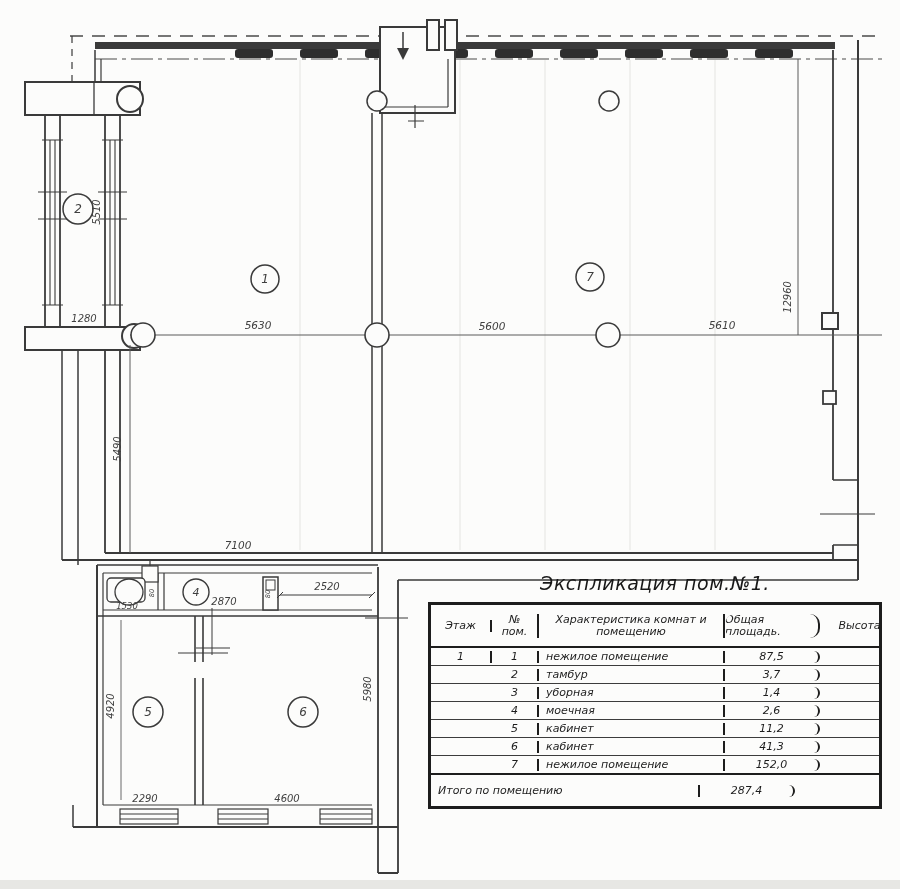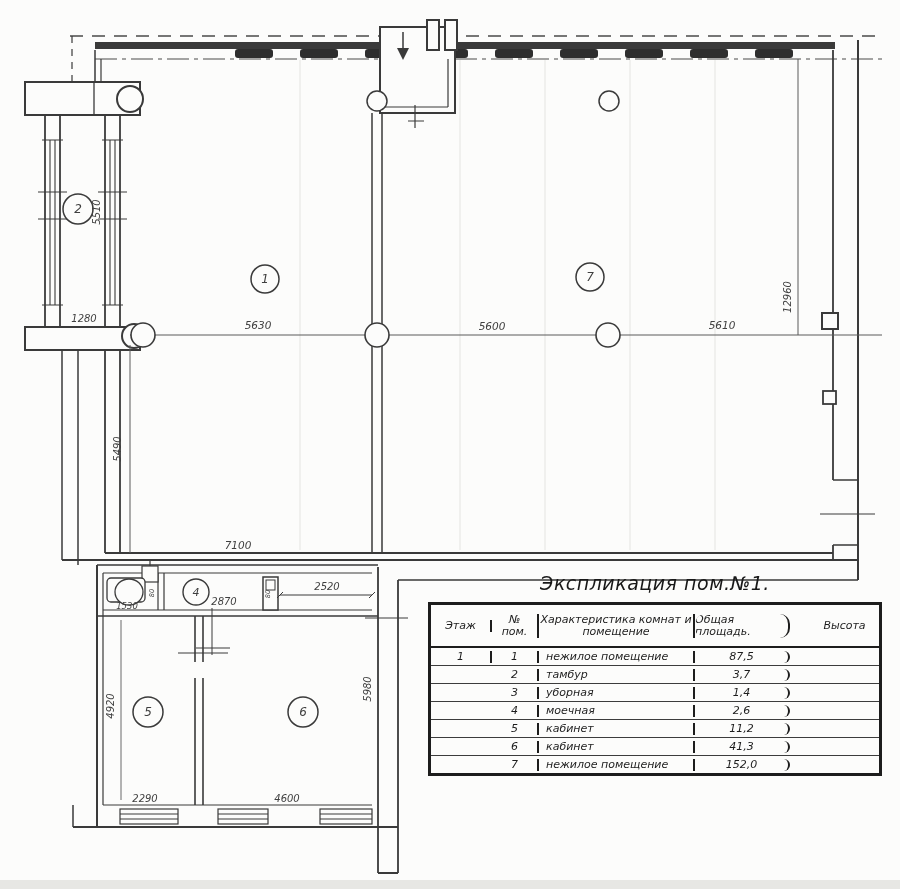--- a/index.html
+++ b/index.html
@@ -14,21 +14,21 @@
   .tr{display:flex;align-items:center;}
   .tr.data{border-top:1.3px solid #3c3c3c;height:17px;}
   .tr.data.first{border-top:2.6px solid #1d1d1d;}
   .tr.head{height:41px;}
   .tr.total{border-top:2.6px solid #1d1d1d;height:31px;}
   .td{border-right:2px solid #1d1d1d;box-sizing:border-box;display:flex;flex-direction:column;
       align-items:center;justify-content:center;font-size:11px;line-height:12px;overflow:hidden;}
   .td:last-child{border-right:none;}
   .c-floor{width:61px;}
   .c-num{width:47px;}
-  .c-desc{width:156px;}
+  .c-desc{width:186px;}
   .c-area{width:95px;border-radius:10px;}
   .c-height{width:90px;flex:1;padding-left:20px;}
   .td.left{align-items:flex-start;padding-left:7px;}
   .c-span{width:269px;}
   .hd{font-size:11px;}
 </style>
 </head>
 <body>
 
 <div id="stage">
@@ -192,21 +192,21 @@
   <div class="title">Экспликация пом.№1.</div>
   <div class="xtable">
     <div class="tr head">
       <div class="td c-floor hd">Этаж</div>
       <div class="td c-num hd">
         <span>№</span>
         <span>пом.</span>
       </div>
       <div class="td c-desc hd">
         <span>Характеристика комнат и</span>
-        <span>помещение</span>
+        <span>помещению</span>
       </div>
       <div class="td c-area hd">Общая площадь.</div>
       <div class="td c-height hd">Высота</div>
     </div>
 
     <div class="tr data first">
       <div class="td c-floor">1</div>
       <div class="td c-num">1</div>
       <div class="td c-desc left">нежилое помещение</div>
       <div class="td c-area">87,5</div>
@@ -248,16 +248,21 @@
       <div class="td c-height"></div>
     </div>
     <div class="tr data">
       <div class="td c-floor"></div>
       <div class="td c-num">7</div>
       <div class="td c-desc left">нежилое помещение</div>
       <div class="td c-area">152,0</div>
       <div class="td c-height"></div>
     </div>
 
+    <div class="tr total">
+      <div class="td c-span left">Итого по помещению</div>
+      <div class="td c-area">287,4</div>
+      <div class="td c-height"></div>
+    </div>
   </div>
 </div>
 
 </div>
 
 </body></html>

